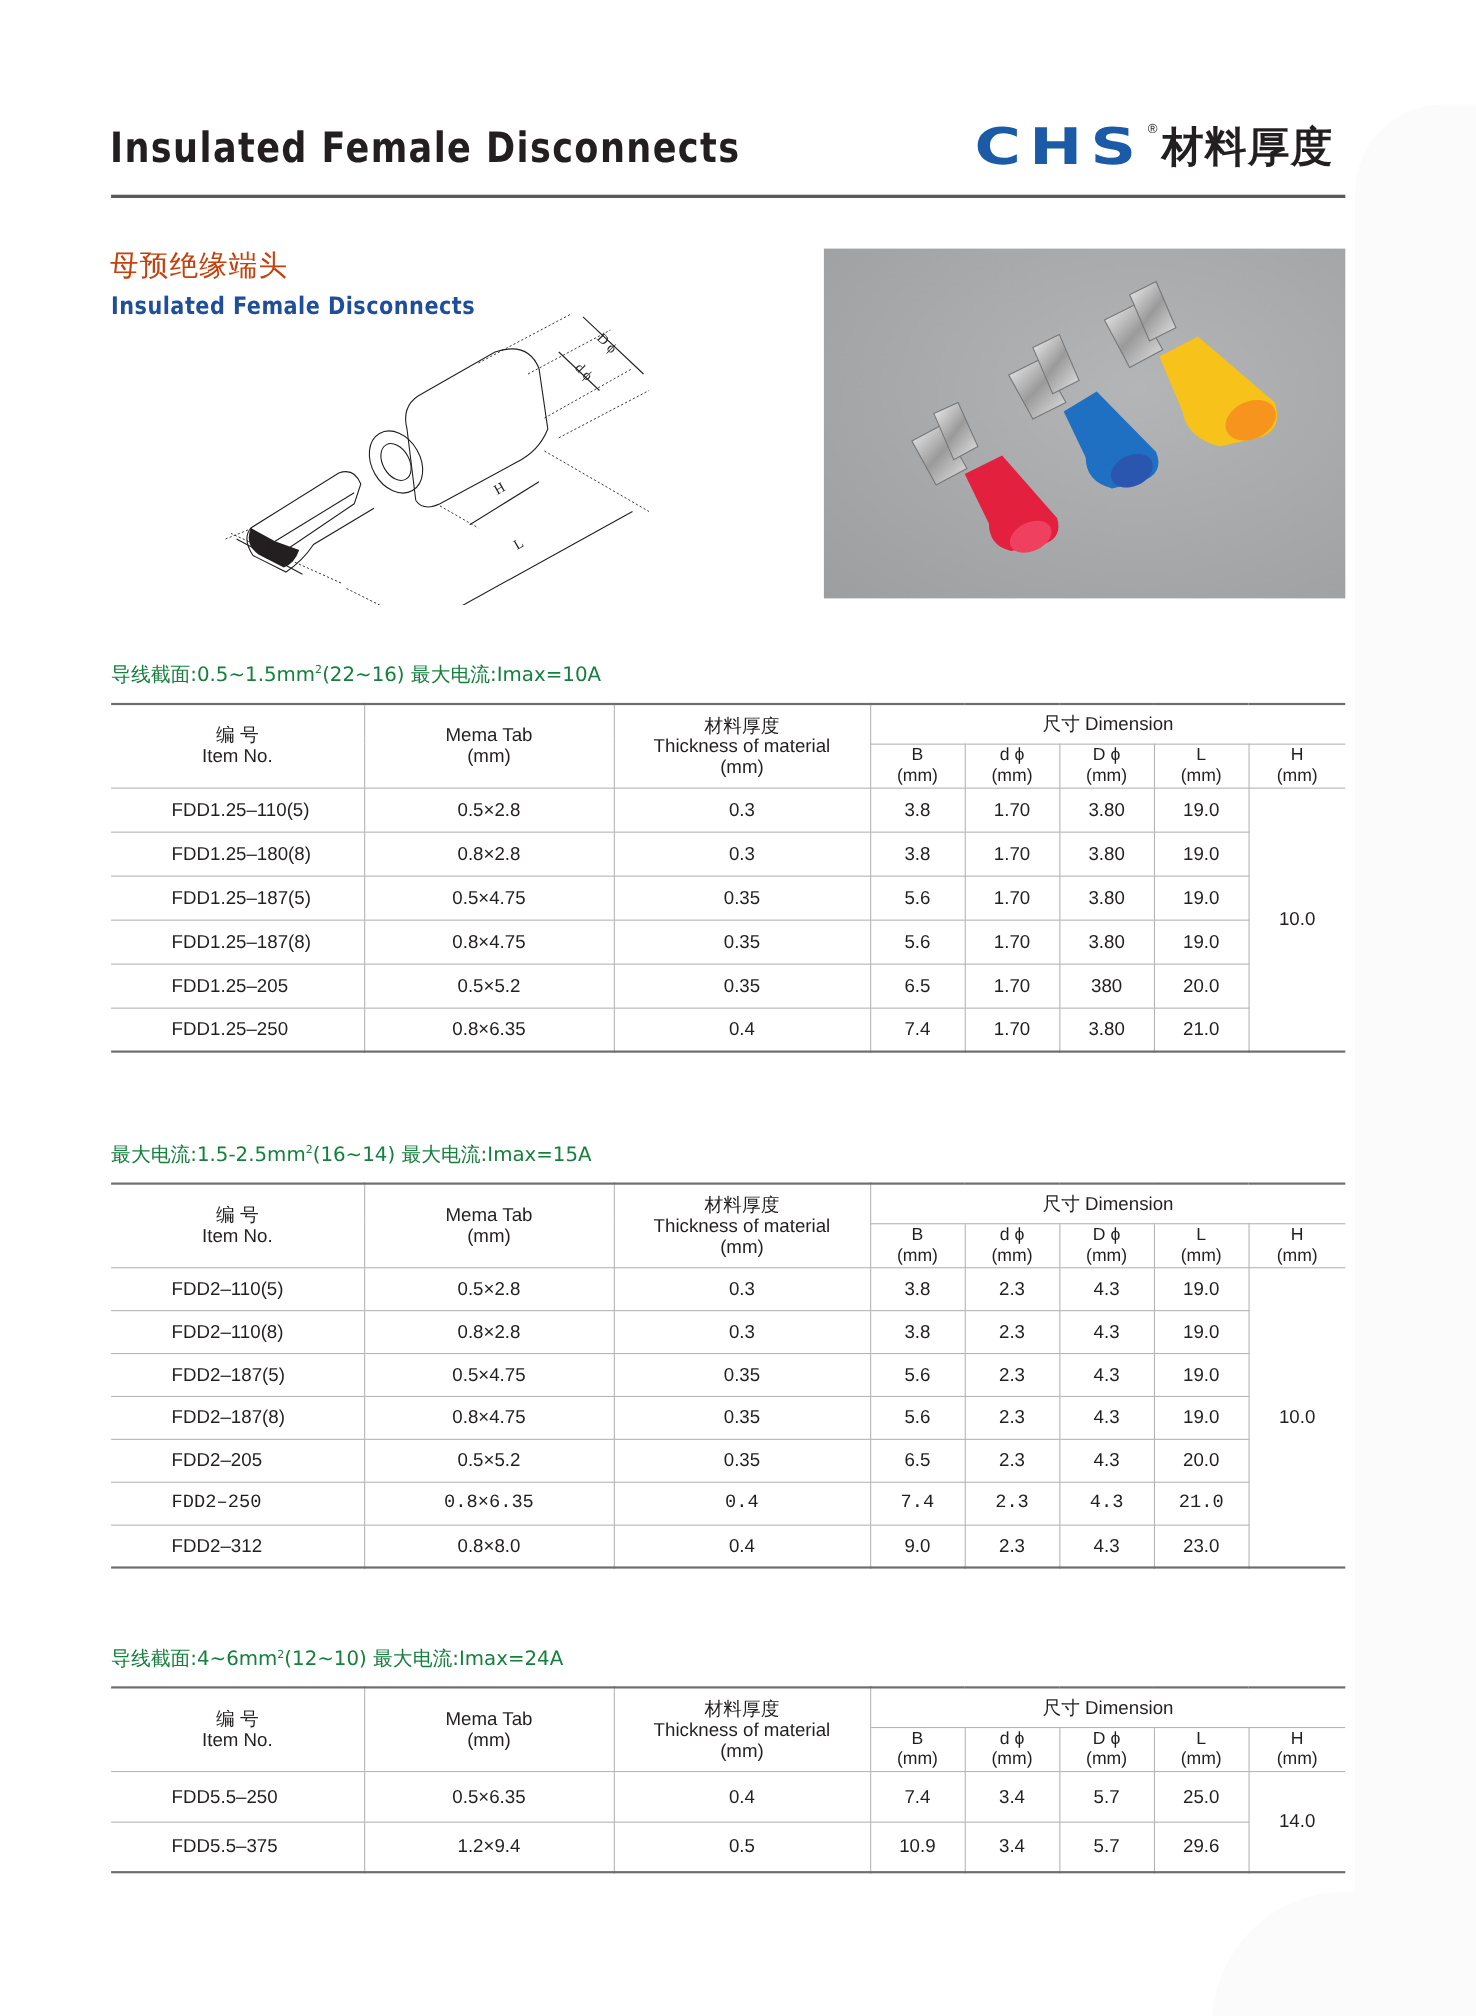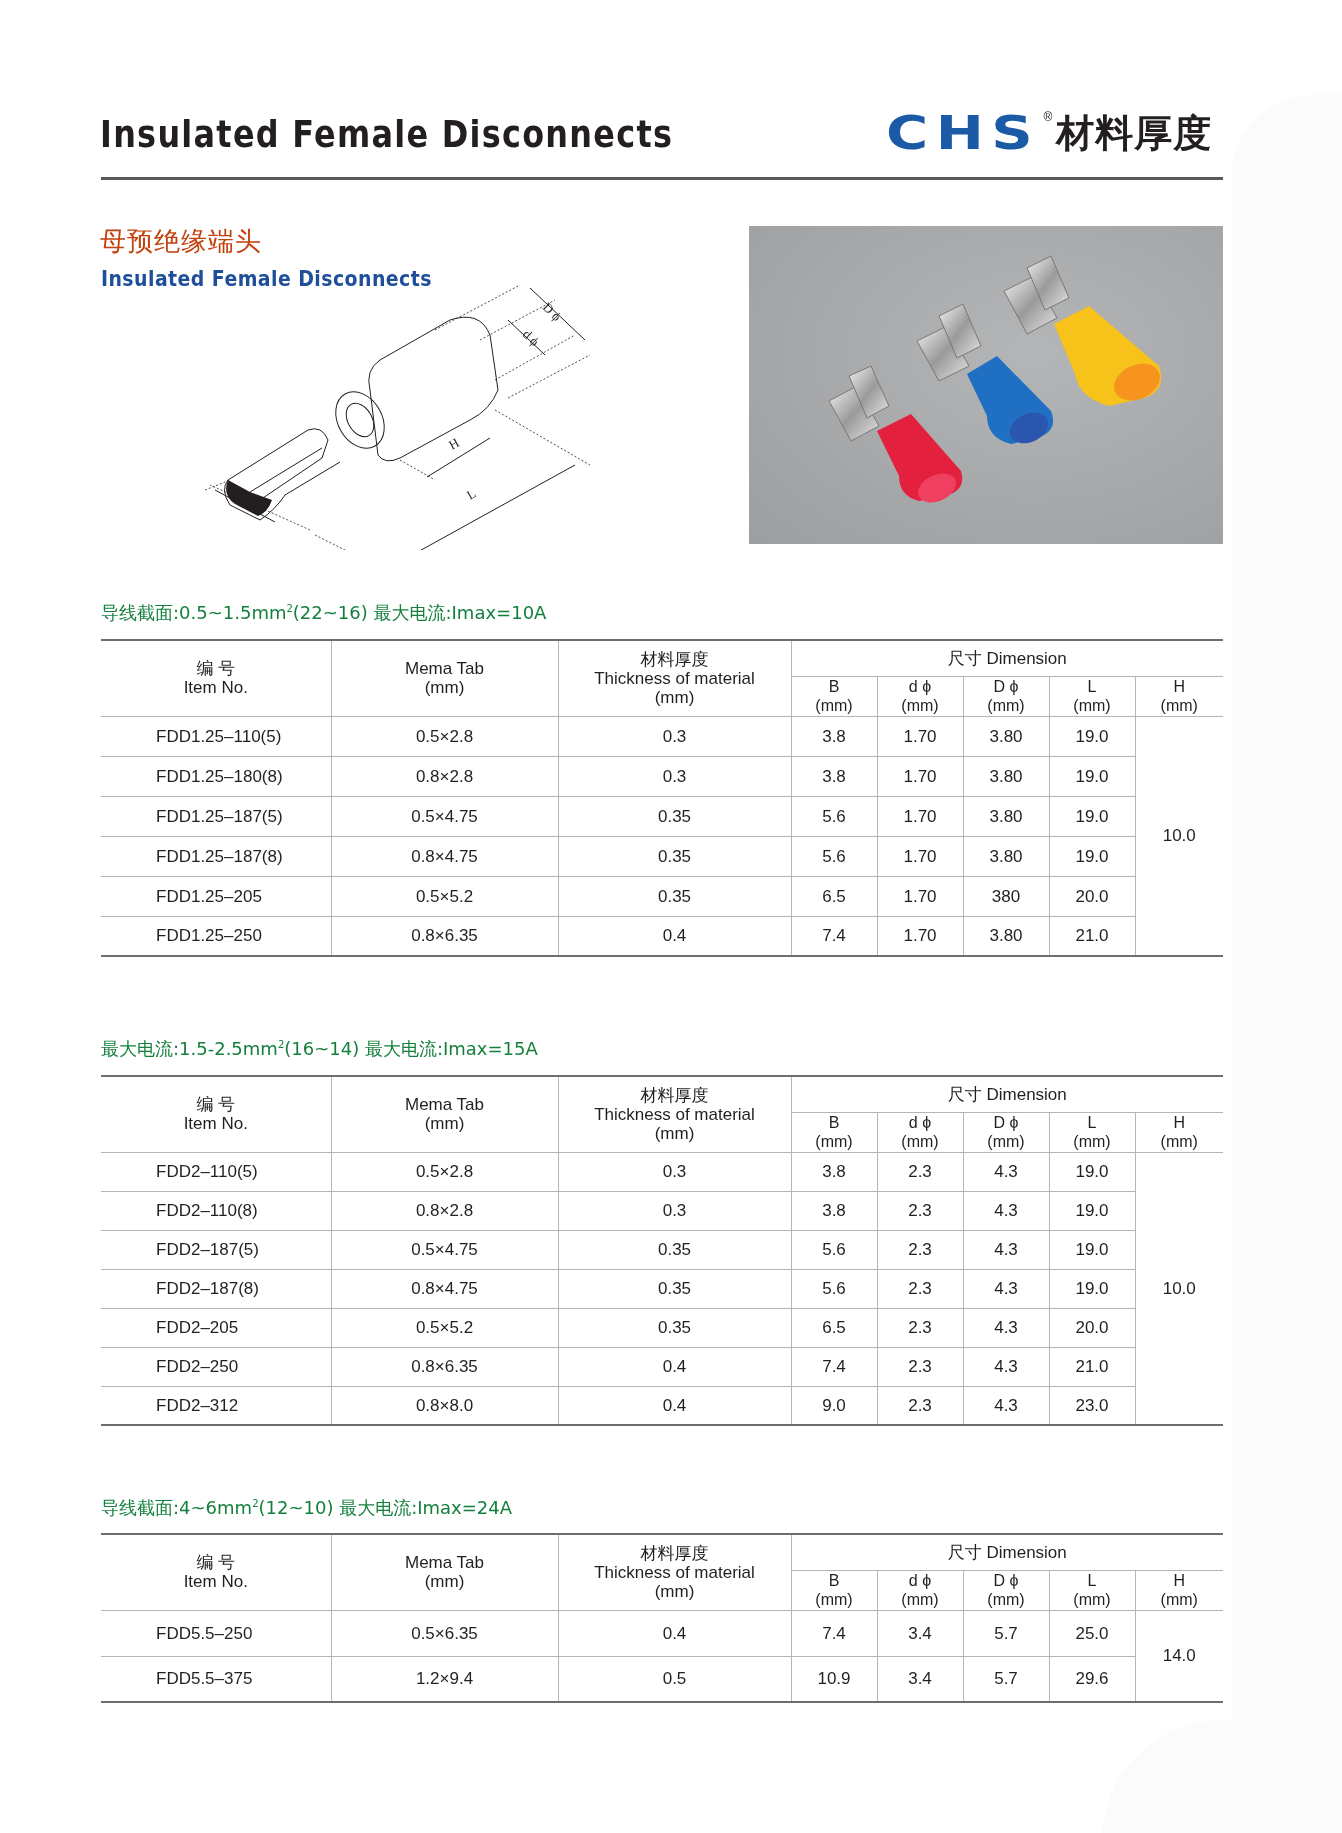--- a/index.html
+++ b/index.html
@@ -283,21 +283,21 @@
       </tr>
       <tr style="height: 39px;">
         <td class="item">FDD2–205</td>
         <td>0.5×5.2</td>
         <td>0.35</td>
         <td>6.5</td>
         <td>2.3</td>
         <td>4.3</td>
         <td>20.0</td>
       </tr>
-      <tr style="height: 39px;">
+      <tr style="height: 39px; font-family: Liberation Mono, monospace;">
         <td class="item">FDD2–250</td>
         <td>0.8×6.35</td>
         <td>0.4</td>
         <td>7.4</td>
         <td>2.3</td>
         <td>4.3</td>
         <td>21.0</td>
       </tr>
       <tr style="height: 39px;">
         <td class="item">FDD2–312</td>

